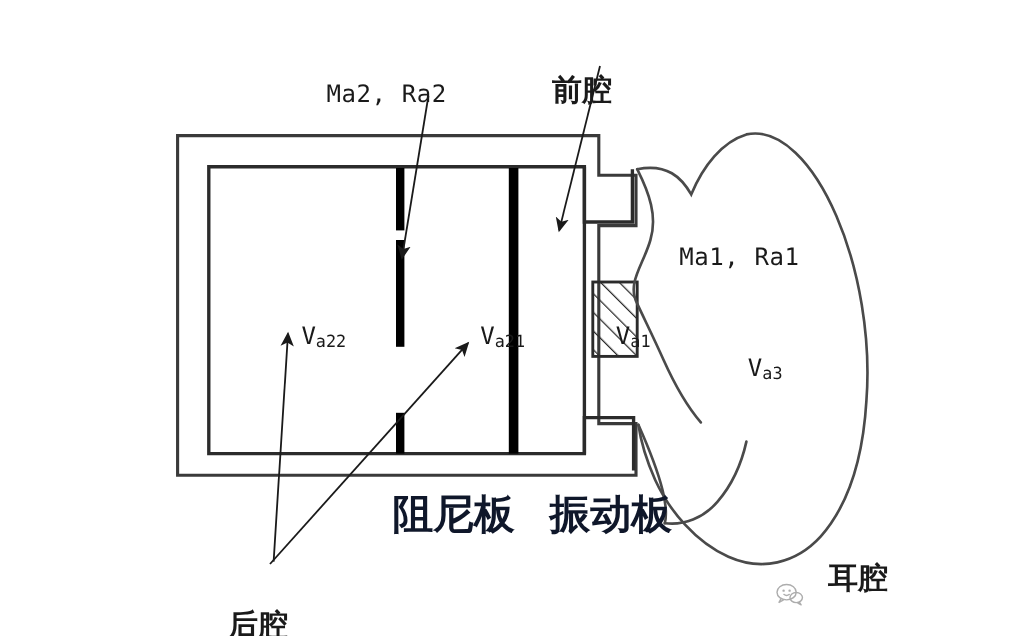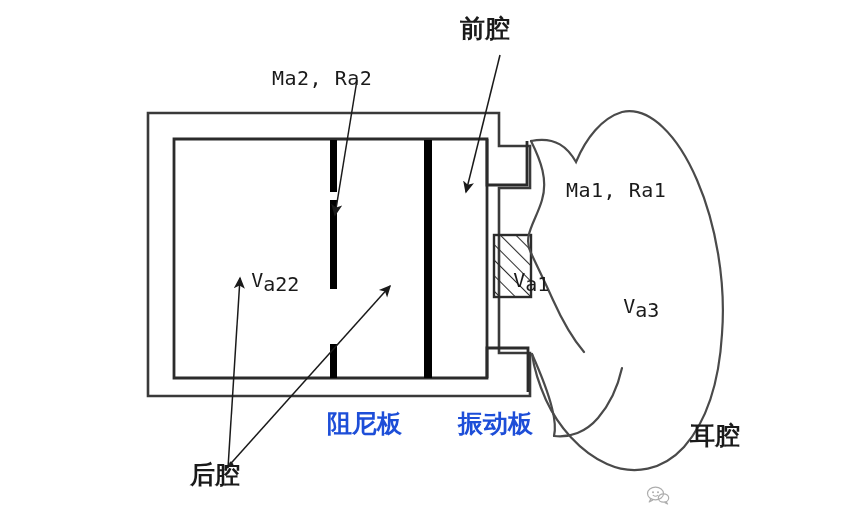--- a/index.html
+++ b/index.html
@@ -37,36 +37,37 @@
     font-size: 20px;
     letter-spacing: 0.5px;
     color: #1a1a1a;
   }
   .lbl-var {
     font-family: "DejaVu Sans Mono", "Liberation Mono", monospace;
     font-size: 20px;
     color: #1a1a1a;
   }
   .lbl-var .sub {
-    font-size: 20px;
+    font-size: 14px;
     vertical-align: -0.18em;
     letter-spacing: 0;
     text-align: right;
   }
   .lbl-cjk {
-    font-family: Liberation Mono, monospace;
+    font-family: Liberation Sans, sans-serif;
     font-size: 25px;
     font-weight: 600;
     color: #1a1a1a;
+    margin-top: 44px;
   }
   .lbl-cjk-vert {
     font-family: "DejaVu Sans", sans-serif;
-    font-size: 25px;
+    font-size: 34px;
     font-weight: 600;
-    color: #1d4ed8;
+    color: #0f172a;
     width: 28px;
     text-align: center;
     line-height: 1.28;
   }
   #watermark {
     position: absolute;
     left: 646px;
     top: 485px;
     display: flex;
     align-items: center;
@@ -154,36 +155,39 @@
     <line x1="500" y1="55" x2="466" y2="192" stroke="#1a1a1a" stroke-width="1.5" marker-end="url(#ah)"></line>
 
     <line x1="228" y1="468" x2="240" y2="278" stroke="#1a1a1a" stroke-width="1.5" marker-end="url(#ah)"></line>
 
     <line x1="225" y1="470" x2="390" y2="286" stroke="#1a1a1a" stroke-width="1.5" marker-end="url(#ah)"></line>
 
   </svg>
 
   <div class="lbl lbl-mono" style="left:272px; top:52px;margin-top:16px;">Ma2, Ra2</div>
 
-  <div class="lbl lbl-mono" style="left:540px; top:180px;padding-left:26px;">Ma1, Ra1</div>
+  <div class="lbl lbl-mono" style="left:540px; top:204px;padding-left:26px;">Ma1, Ra1</div>
 
   <div class="lbl lbl-cjk" style="left:460px; top:18px;">前腔</div>
 
   <div class="lbl lbl-cjk" style="left:190px; top:464px;">后腔</div>
 
   <div class="lbl lbl-cjk" style="left:690px; top:425px;">耳腔</div>
 
   <div class="lbl lbl-cjk-vert" style="left:327px; top:408px;">阻尼板</div>
 
   <div class="lbl lbl-cjk-vert" style="left:410px; top:408px;margin-left:48px;">振动板</div>
 
   <div class="lbl lbl-var" style="left:203px; top:249px;">
     <span>V</span><span class="sub">a22</span>
   </div>
 
+  <div class="lbl lbl-var" style="left:352px; top:249px;">
+    <span>V</span><span class="sub">a21</span>
+  </div>
 
   <div class="lbl lbl-var" style="left:465px; top:249px;">
     <span>V</span><span class="sub">a1</span>
   </div>
 
   <div class="lbl lbl-var" style="left:575px; top:275px;">
     <span>V</span><span class="sub">a3</span>
   </div>
 
   <div id="watermark">

